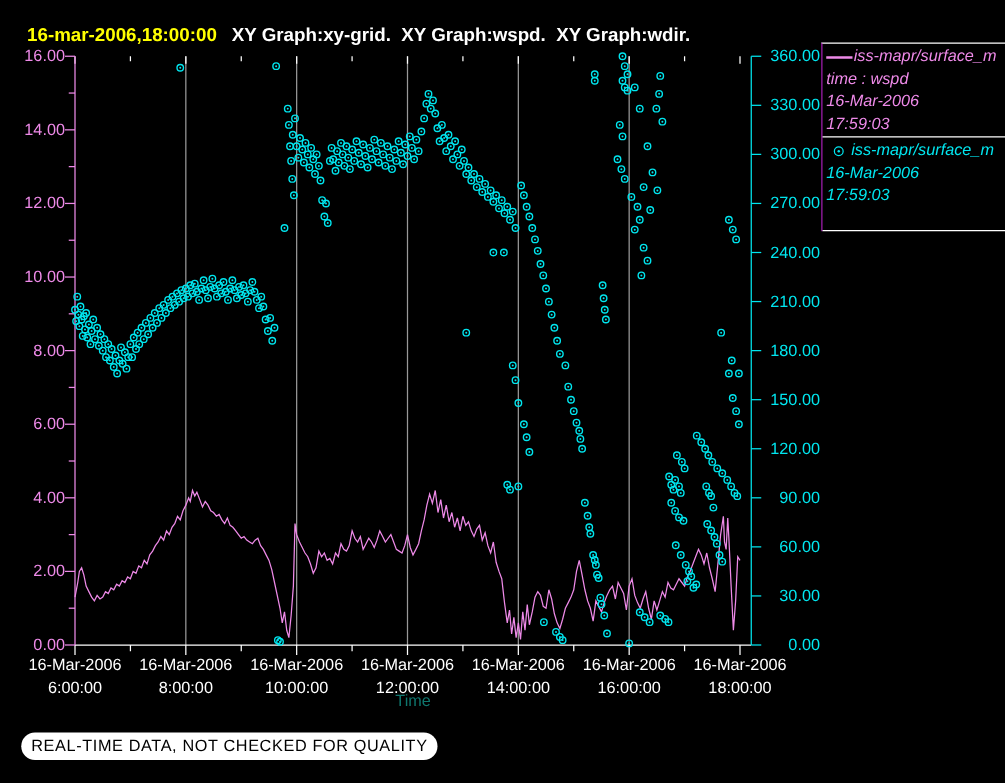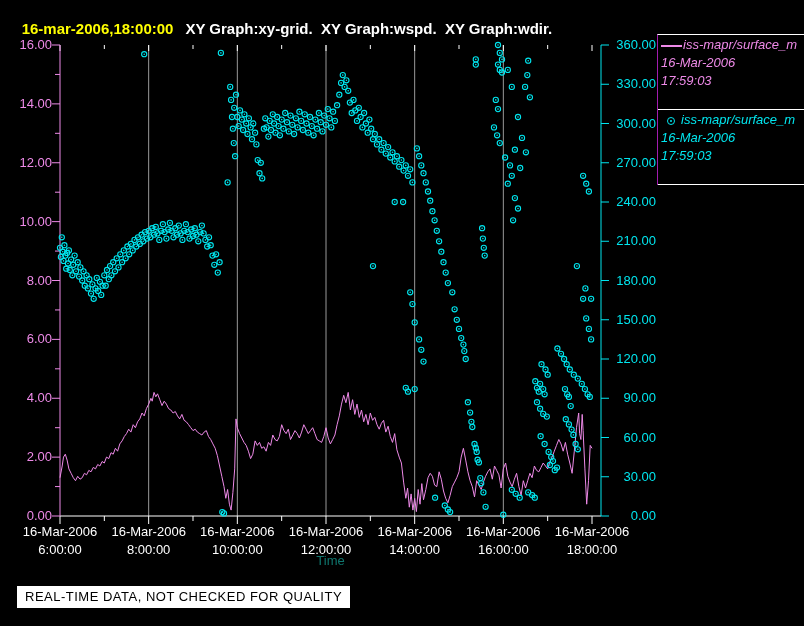--- a/index.html
+++ b/index.html
@@ -855,26 +855,27 @@
       <circle cx="591.1" cy="298.8" r="0.8" fill="#00e6ef"></circle>
     </svg>
 
   <div class="titlebar">
     <span class="t-yellow" style="color: rgb(255, 255, 0);">16-mar-2006,18:00:00</span><span class="t-white">XY Graph:xy-grid.  XY Graph:wspd.  XY Graph:wdir.</span>
   </div>
 
   <div class="legend">
     <div class="legend-entry" style="color: rgb(238, 138, 232);">
       <div class="lrow"><span class="mk-dash"></span><span>iss-mapr/surface_m</span></div>
+      <div class="lrow">time : wspd</div>
       <div class="lrow">16-Mar-2006</div>
       <div class="lrow">17:59:03</div>
     </div>
     <div class="legend-entry" style="color: rgb(0, 230, 239);">
       <div class="lrow"><span class="mk-circle"></span><span>iss-mapr/surface_m</span></div>
       <div class="lrow">16-Mar-2006</div>
       <div class="lrow">17:59:03</div>
     </div>
   </div>
 
   <div class="xaxis-title">Time</div>
 
-  <div class="banner" style="color: rgb(0, 0, 0);">REAL-TIME DATA, NOT CHECKED FOR QUALITY</div>
+  <div class="banner" style="color: rgb(0, 0, 0); border-radius: 11px;">REAL-TIME DATA, NOT CHECKED FOR QUALITY</div>
 </div>
 
 </body></html>

